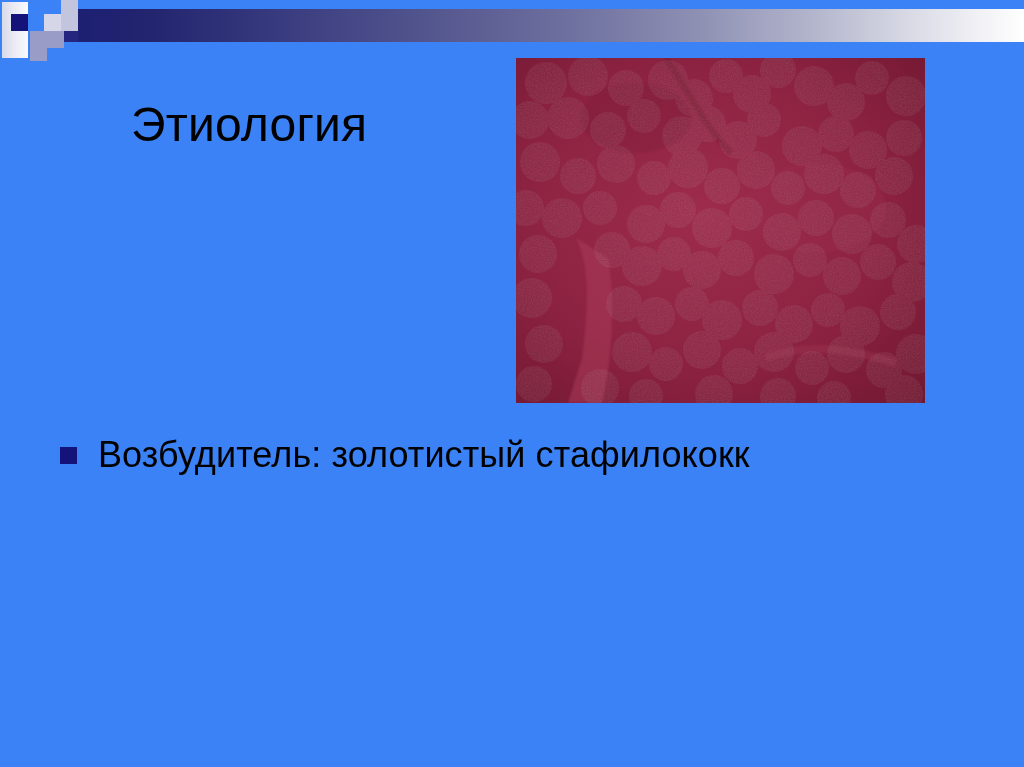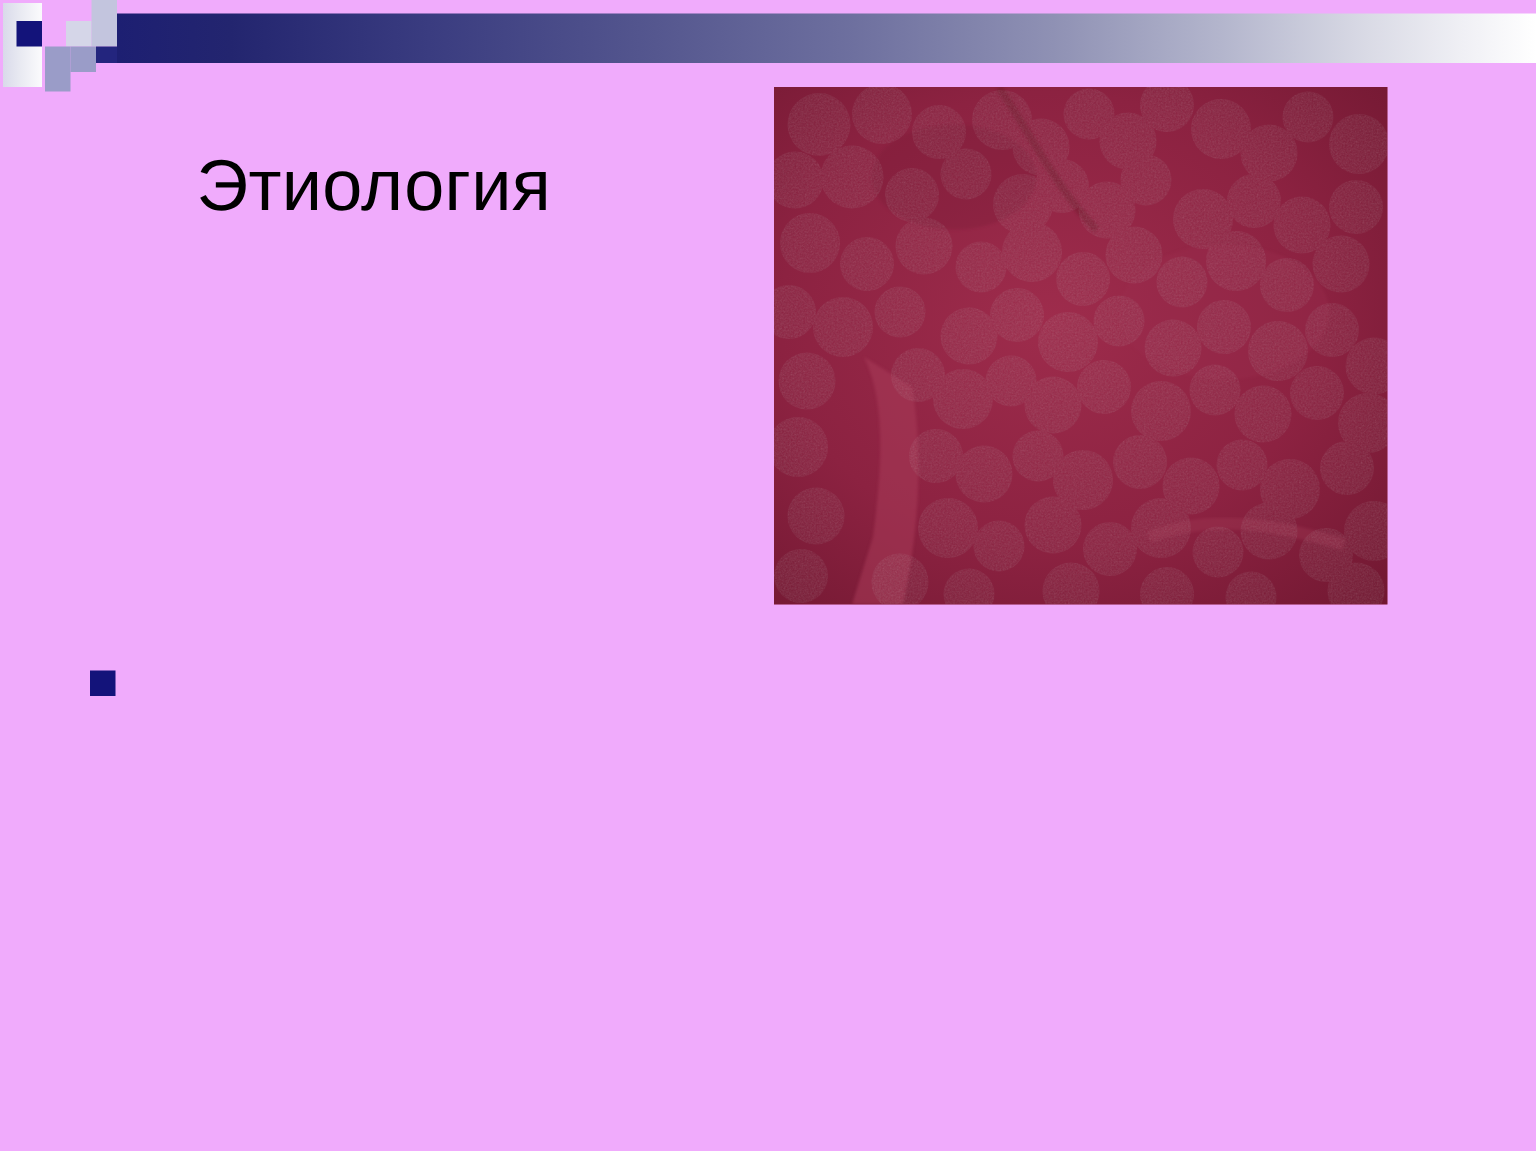--- a/index.html
+++ b/index.html
@@ -15,21 +15,21 @@
     font-family: "Liberation Sans", sans-serif;
     -webkit-font-smoothing: antialiased;
   }
 
   
   .slide {
     position: absolute;
     left: 0; top: 0;
     width: 1024px;
     height: 767px;
-    background: #f0abfc;
+    background: #3b82f6;
   }
 
   
   .header-deco {
     position: absolute;
     left: 0;
     top: 0;
     width: 1024px;
     height: 62px;
   }
@@ -539,17 +539,18 @@
             <circle cx="388" cy="336" r="16" fill="url(#coccus2)"></circle>
           </g>
       </g>
     </svg>
   </div>
 
   <div class="body-block">
     <div class="bullet-row">
       <span class="bullet-marker"></span>
       <span class="bullet-text">
+        <span class="bullet-line">Возбудитель: золотистый стафилококк</span>
       </span>
     </div>
   </div>
 
 </div>
 
 </body></html>

